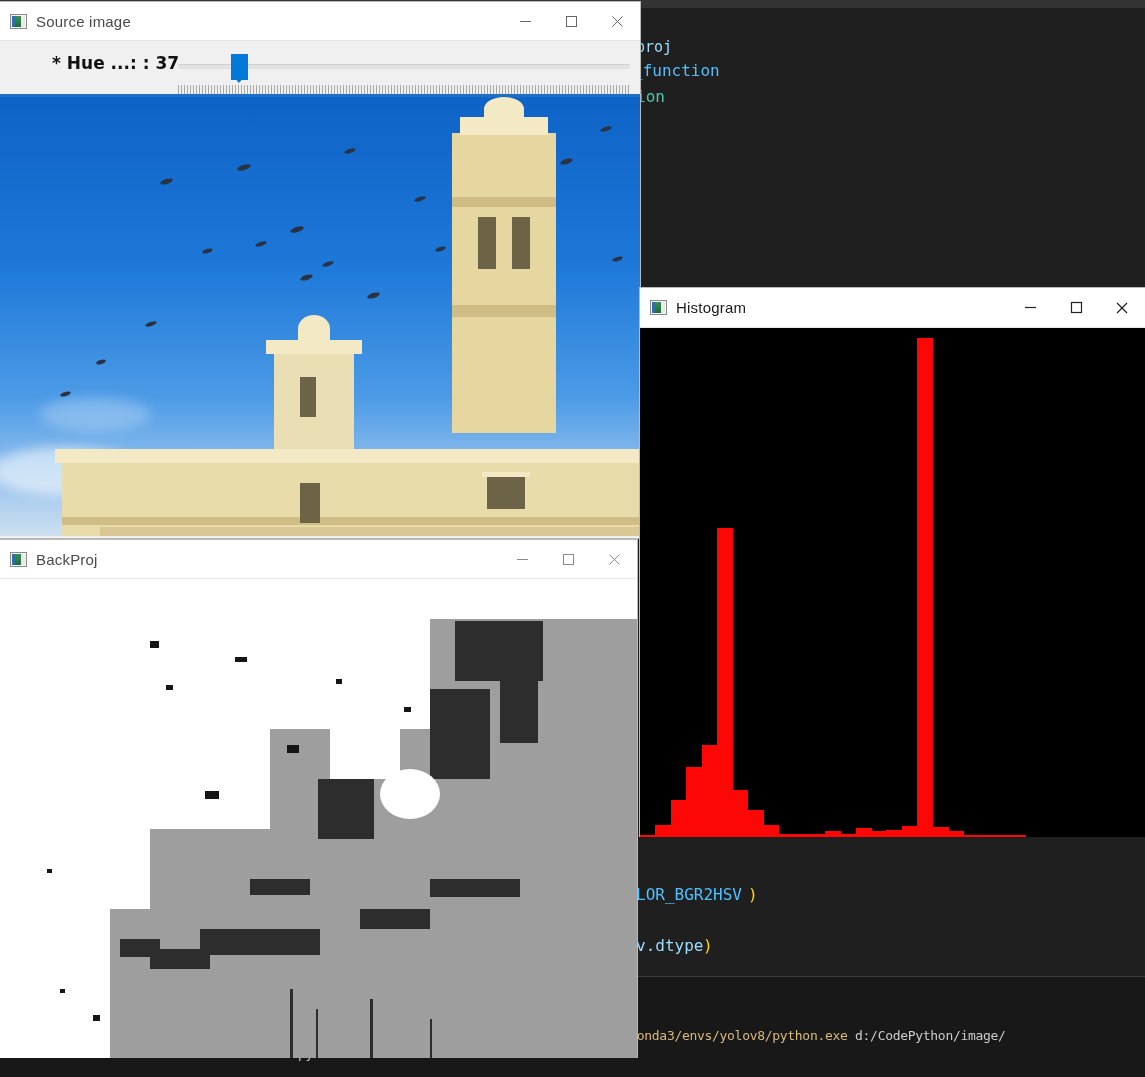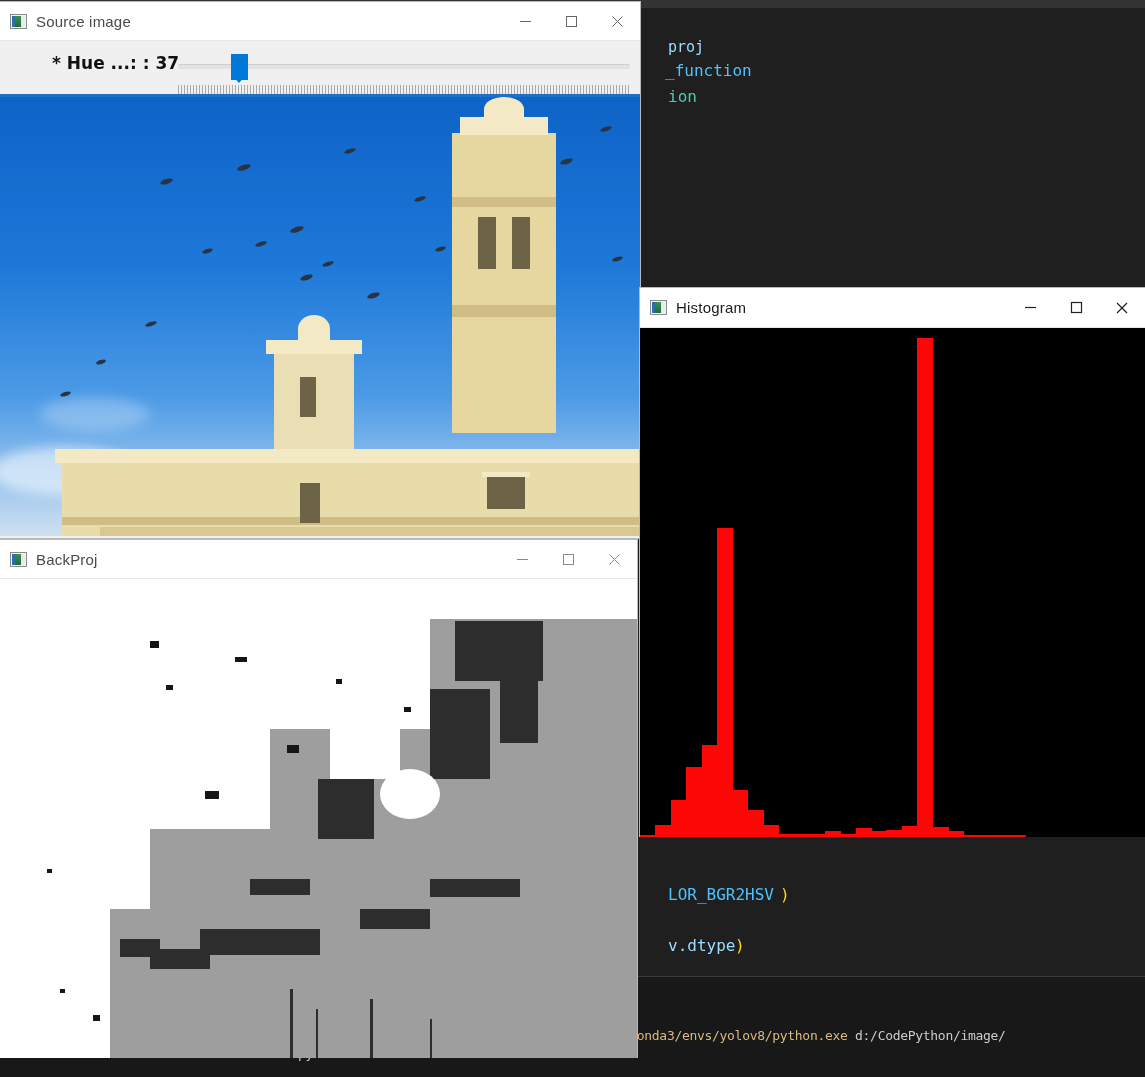--- a/index.html
+++ b/index.html
@@ -3,21 +3,21 @@
 <meta charset="utf-8">
 <style>
   html,body{margin:0;padding:0;background:#1e1e1e;}
   body{width:1145px;height:1077px;overflow:hidden;font-family:"Liberation Sans",sans-serif;}
   #root{position:relative;width:1145px;height:1077px;overflow:hidden;}
 
   
   .editor{position:absolute;inset:0;background:#252526;}
   .editor-top-strip{position:absolute;left:0;top:0;width:1145px;height:8px;background:#333333;}
   .code-surface{position:absolute;left:0;top:8px;width:1145px;height:968px;background:#1f1f1f;}
-  .code-line{position:absolute;white-space:pre;font-family:"DejaVu Sans Mono","Liberation Mono",monospace;margin-left:32px;}
+  .code-line{position:absolute;white-space:pre;font-family:"DejaVu Sans Mono","Liberation Mono",monospace;}
 
   .cursor-bar{position:absolute;background:#2f7fd1;}
   .scroll-mark{position:absolute;width:8px;}
   .editor-rule{position:absolute;left:0;width:1145px;height:1px;background:#2b2b2b;}
 
   
   .terminal{position:absolute;left:0;bottom:0;width:1145px;height:101px;background:#181818;}
   .term-sep{position:absolute;left:0;top:0;width:1145px;height:1px;background:#3a3a3a;}
   .term-line{position:absolute;white-space:nowrap;font-family:"DejaVu Sans Mono","Liberation Mono",monospace;font-size:13px;letter-spacing:-0.3px;}
   .t-blue{color:#4a8fd4;}

